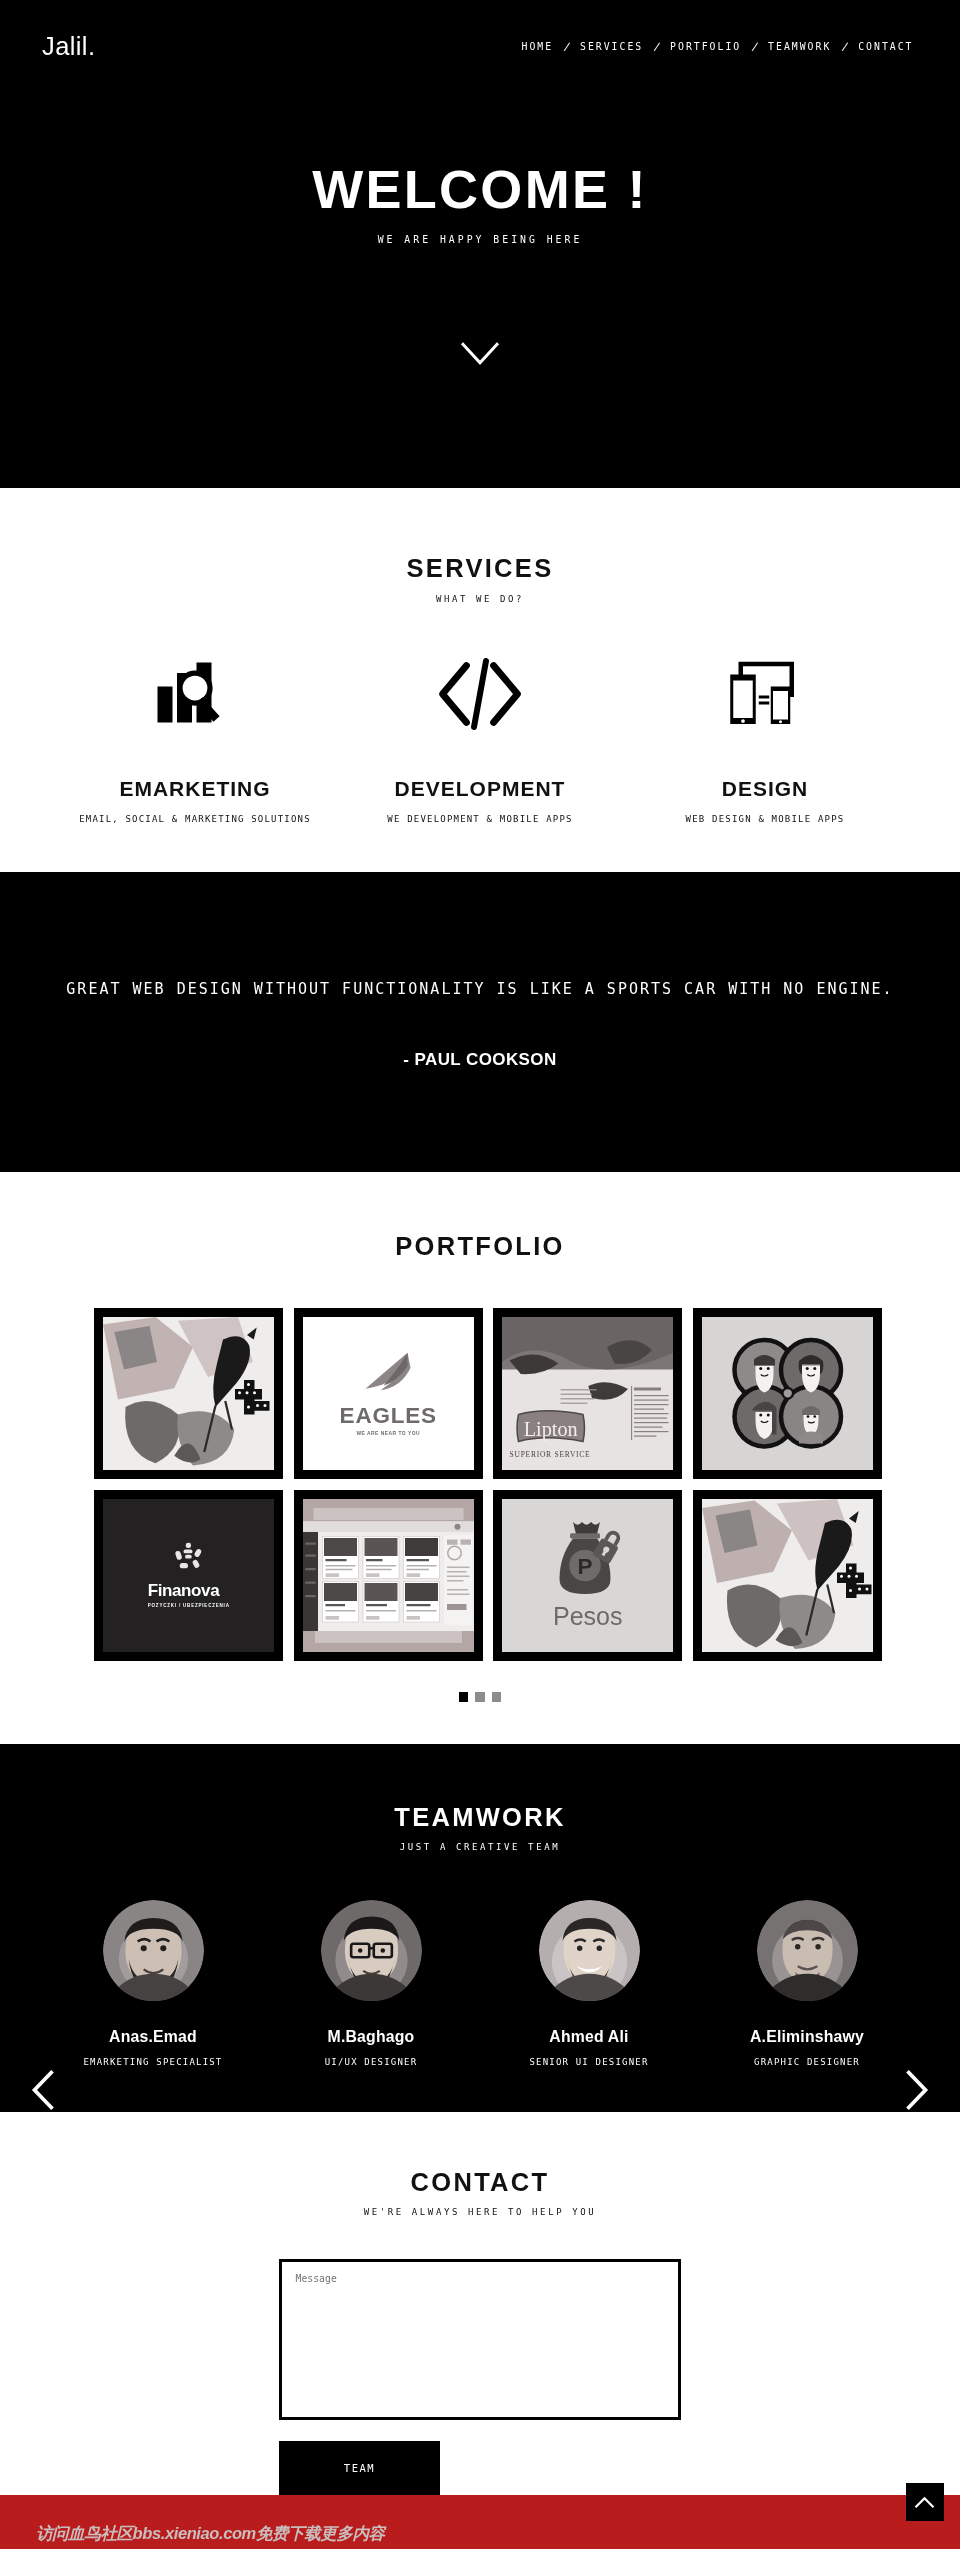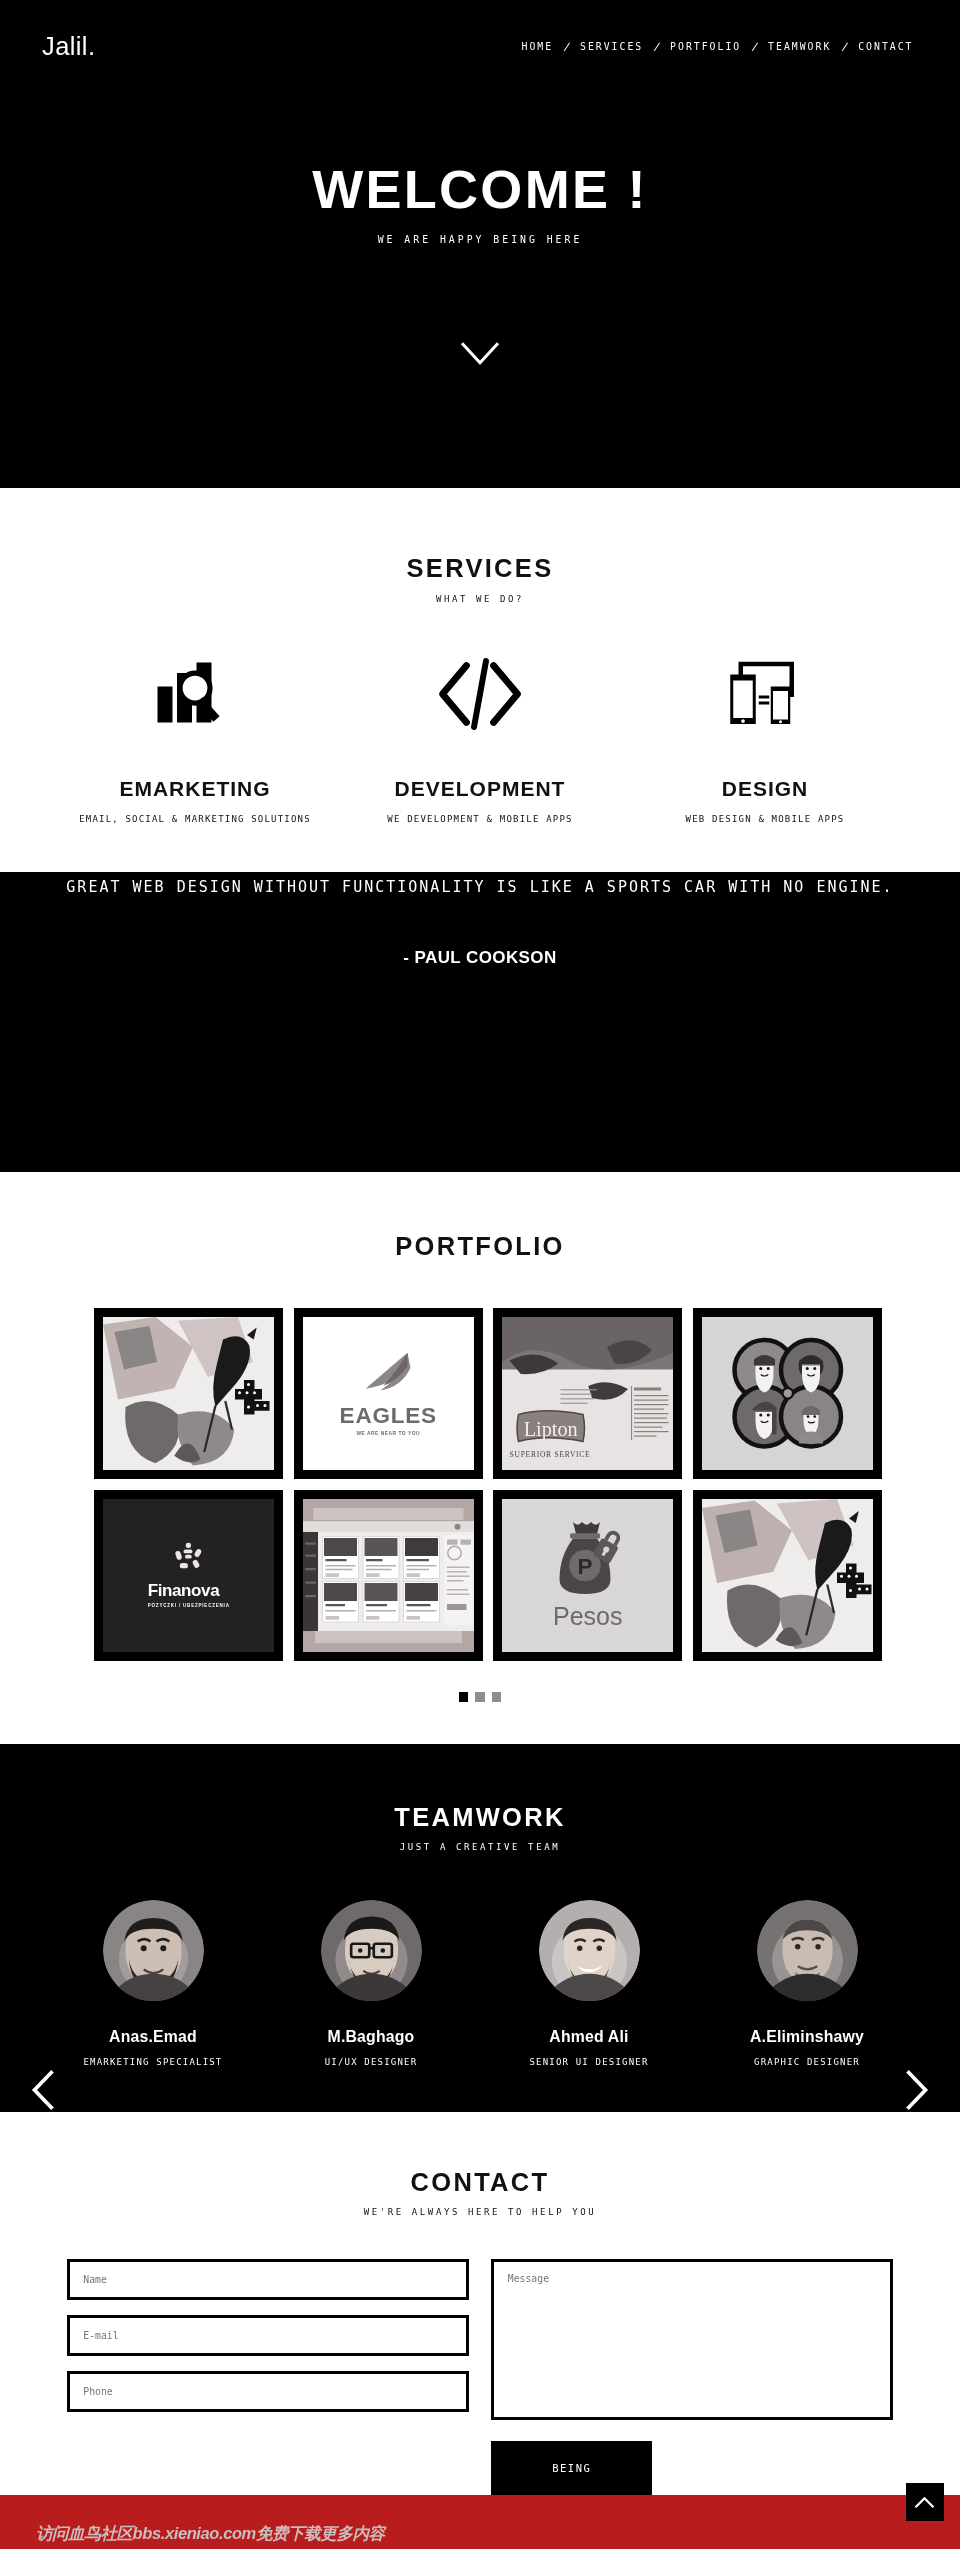--- a/index.html
+++ b/index.html
@@ -33,21 +33,21 @@
   .services { background:#fff; padding:66px 0 0 0; height:384px; }
   .svc-grid { display:flex; justify-content:center; gap:0; margin-top:51px; }
   .svc { width:285px; text-align:center; }
   .svc-ico { height:78px; display:flex; align-items:center; justify-content:center; }
   .svc-name { font-size:21px; font-weight:700; letter-spacing:1px; margin-top:44px; }
   .svc-desc { font-size:9px; letter-spacing:1.2px; margin-top:13.5px;
               font-family:"DejaVu Sans Mono","Liberation Mono",monospace; }
 
   
   .quote { background:#000; color:#fff; height:300px; display:flex;
-           flex-direction:column; align-items:center; }
+           flex-direction:column; align-items:center; justify-content:center; }
   .quote-text { width:863px; text-align:center; font-size:15px; letter-spacing:2px;
                 line-height:2.1; font-family:"DejaVu Sans Mono","Liberation Mono",monospace; }
   .quote-author { font-size:17px; font-weight:700; letter-spacing:0.4px; margin-top:44px; }
 
   
   .portfolio { background:#fff; padding:60px 0 42px 0; }
   .pf-grid { display:grid; grid-template-columns:repeat(4, 189px); gap:10.5px;
              justify-content:center; margin-top:47px;padding-left:16px; }
   .pf-item { width:189px; height:171px; background:#000; padding:9px;
              display:flex; align-items:center; justify-content:center; }
@@ -567,28 +567,23 @@
   </div>
 </section>
 
 <section class="contact">
   <div class="sec-head">
     <div class="sec-title">CONTACT</div>
     <div class="sec-sub">WE'RE ALWAYS HERE TO HELP YOU</div>
   </div>
 
   <div class="form-wrap">
-    <div class="col-left">
-      <input class="fld" type="text" placeholder="Name" style="">
-      <input class="fld" type="text" placeholder="E-mail" style="">
-      <input class="fld" type="text" placeholder="Phone" style="">
-    </div>
     <div class="col-right">
       <textarea class="msg" placeholder="Message" style=""></textarea>
-      <button class="send">BEING</button>
+      <button class="send">TEAM</button>
     </div>
   </div>
 
   <div class="footer">
     <div class="totop">
       <svg width="21" height="13.5" viewBox="0 0 28 18">
         <path d="M2 15 L14 3 L26 15" fill="none" stroke="#fff" stroke-width="3"></path>
       </svg>
     </div>
     <div class="watermark">访问血鸟社区bbs.xieniao.com免费下载更多内容</div>

